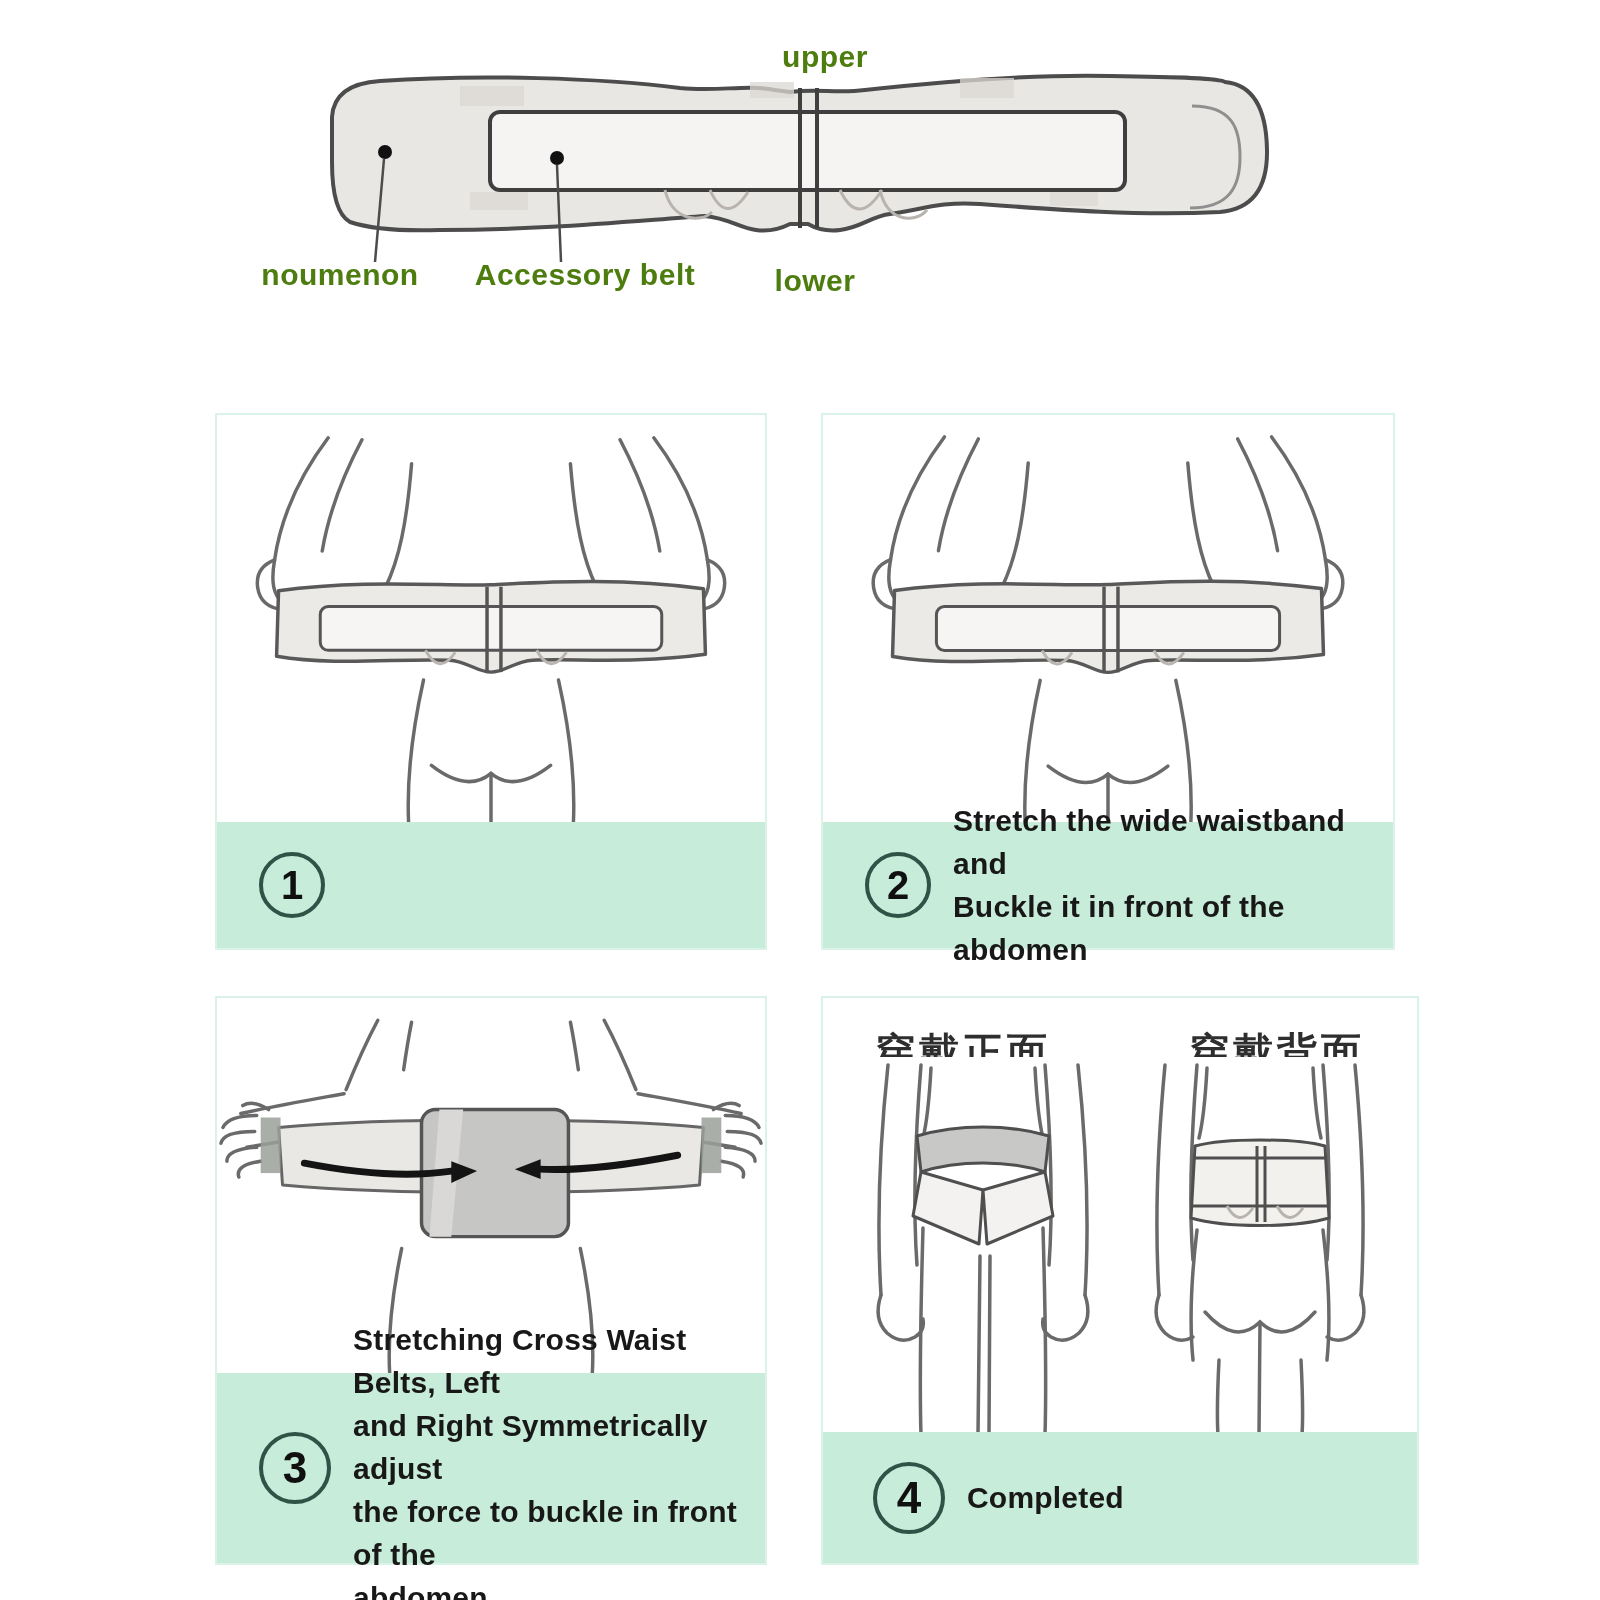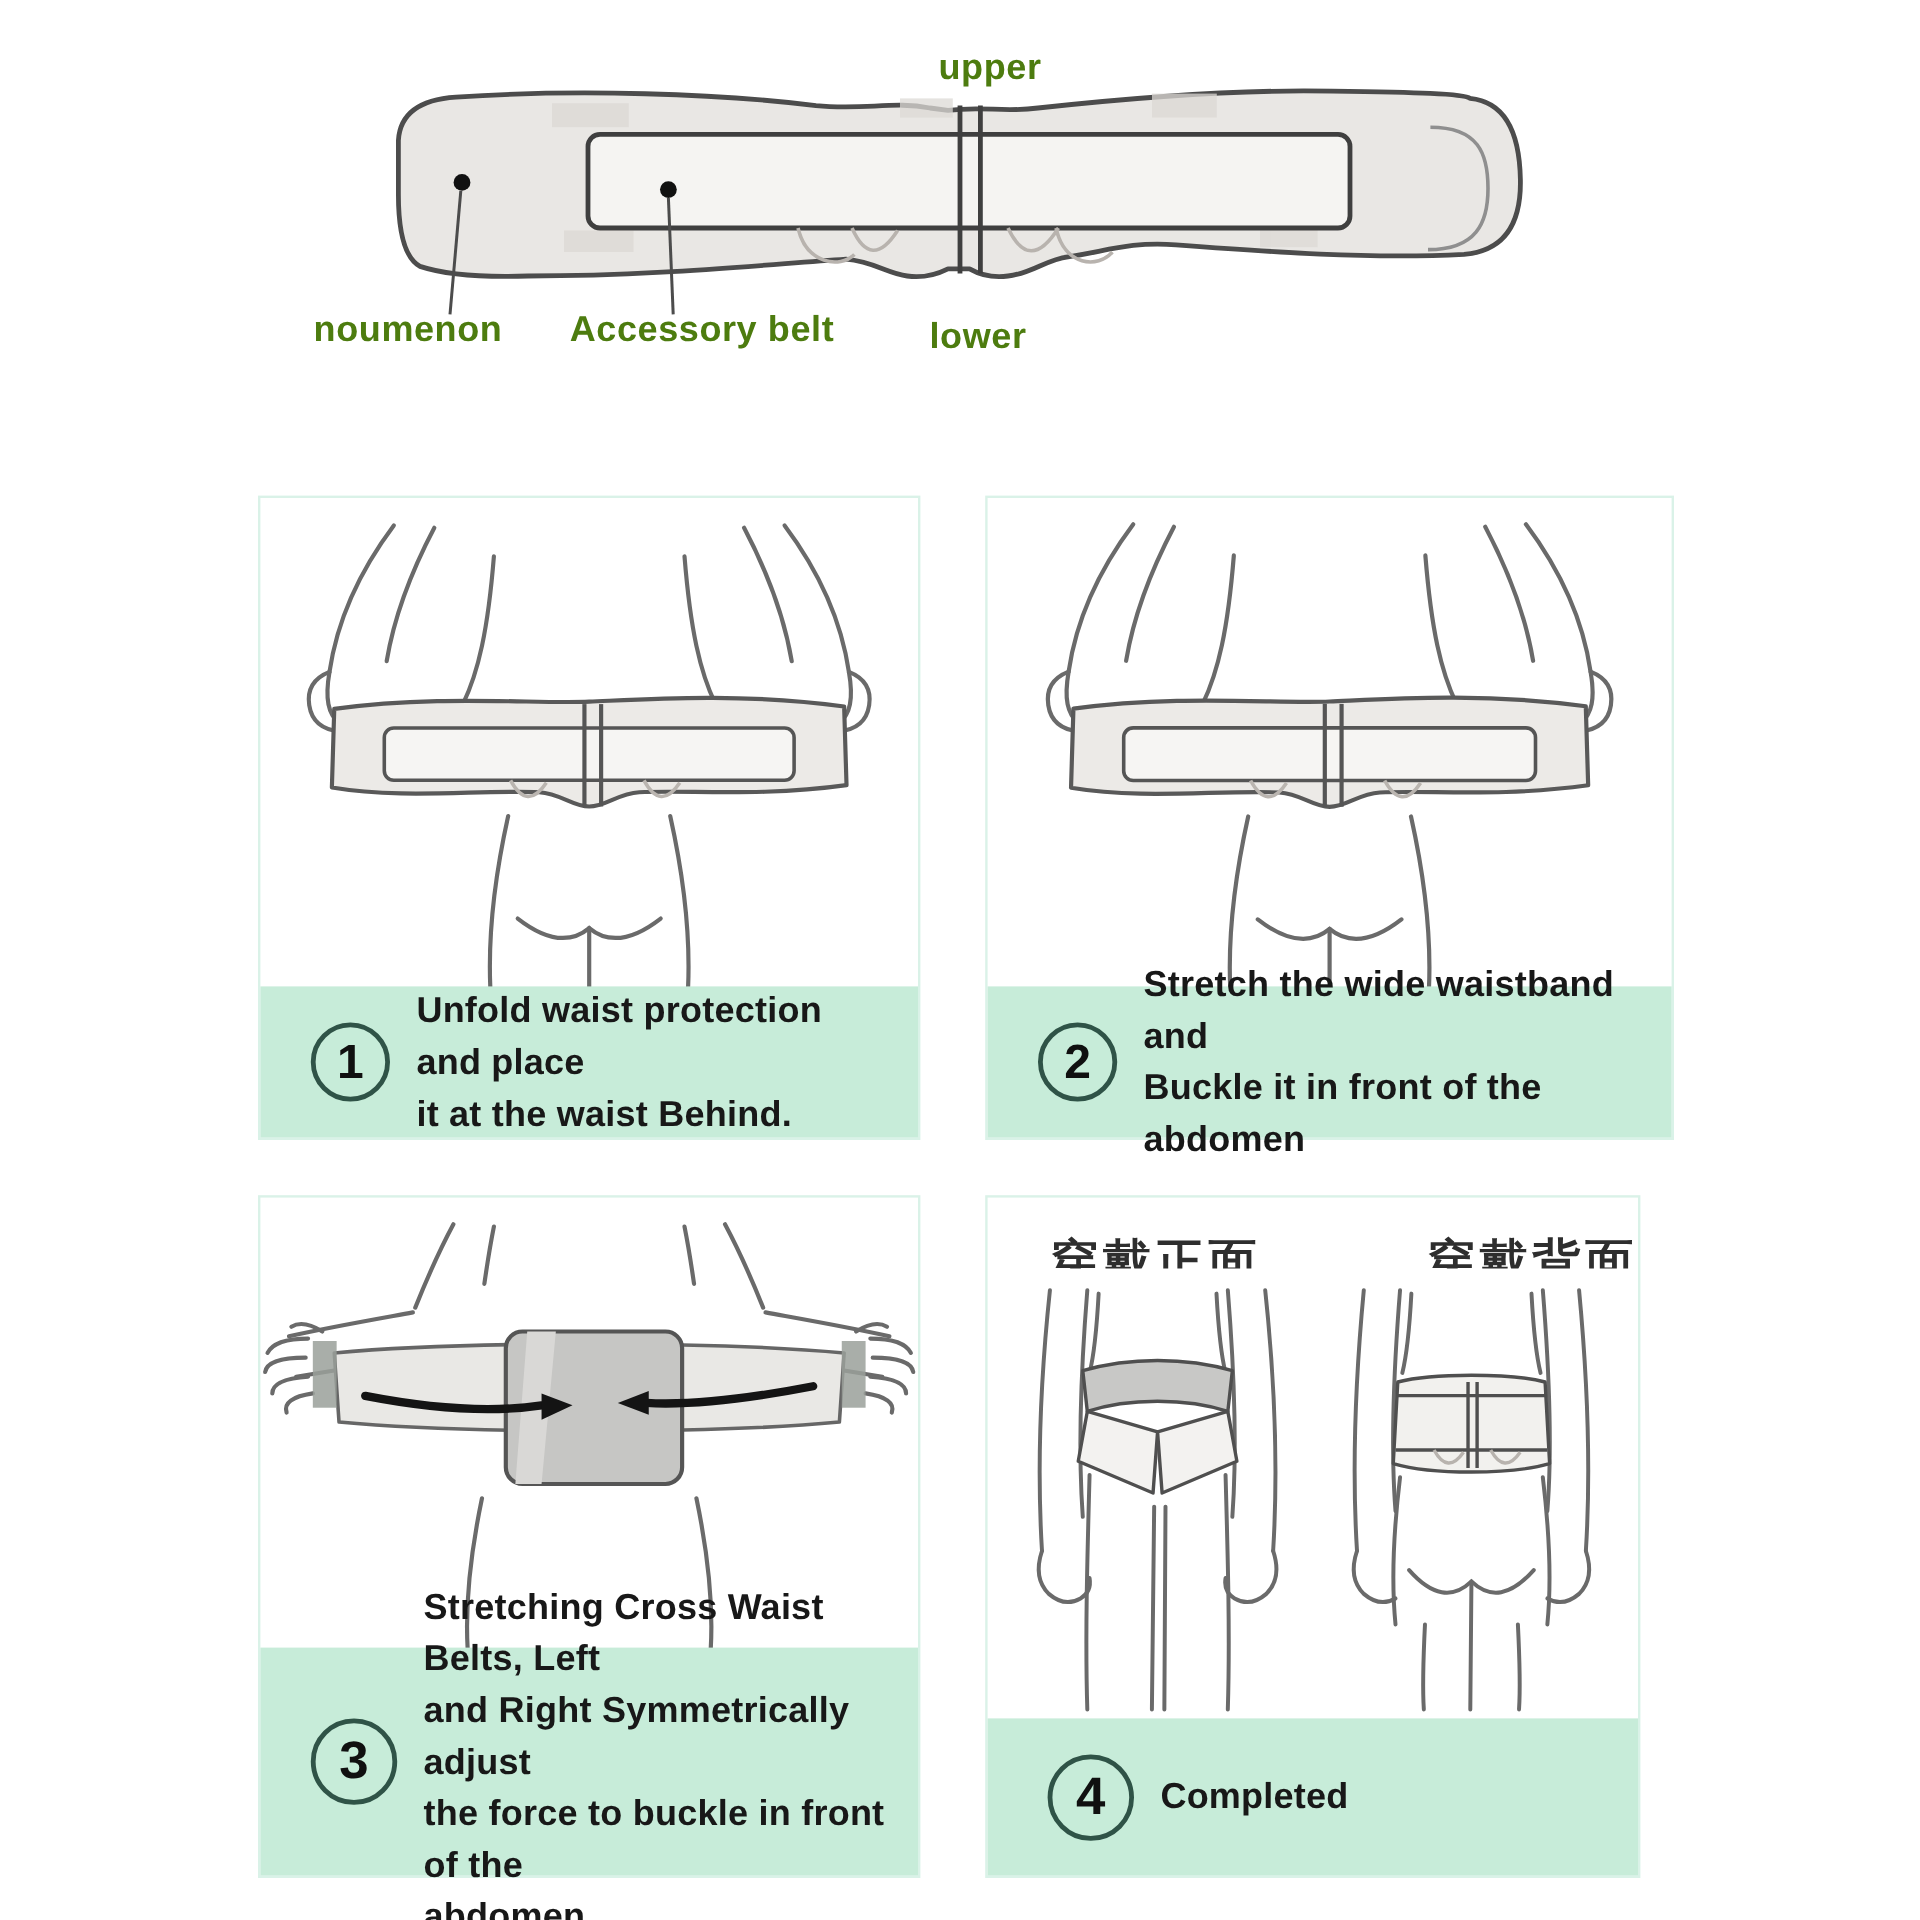--- a/index.html
+++ b/index.html
@@ -130,22 +130,20 @@
     </symbol>
   </defs>
 </svg>
 
 <div class="panel" style="left:215px;top:413px;width:552px;height:537px;">
   <svg class="panel-illustration" width="548" height="409" viewBox="0 0 552 410">
     <use href="#back-figure"></use>
   </svg>
   <div class="band" style="height:126px;">
     <div class="step-circle">1</div>
-    <div class="caption-text">Unfold waist protection and place
-it at the waist Behind.</div>
   </div>
 </div>
 
 <div class="panel" style="left:821px;top:413px;width:574px;height:537px;">
   <svg class="panel-illustration" width="570" height="409" viewBox="0 0 552 410" preserveAspectRatio="xMidYMid meet">
     <use href="#back-figure"></use>
   </svg>
   <div class="band" style="height:126px;">
     <div class="step-circle">2</div>
     <div class="caption-text">Stretch the wide waistband and
@@ -199,21 +197,21 @@
   </svg>
   <div class="band" style="height:190px;">
     <div class="step-circle circle-lg">3</div>
     <div class="caption-text">Stretching Cross Waist Belts, Left
 and Right  Symmetrically adjust
 the force to buckle in front of the
 abdomen.</div>
   </div>
 </div>
 
-<div class="panel" style="left:821px;top:996px;width:546px;height:569px;">
+<div class="panel" style="left:821px;top:996px;width:598px;height:569px;">
   <div class="cn-label" style="left:50px;top:32px;width:180px;">穿戴正面</div>
   <div class="cn-label" style="left:364px;top:32px;width:180px;">穿戴背面</div>
   <svg class="panel-illustration" width="570" height="375" viewBox="0 0 574 375" style="top:62px;">
     <g fill="none" stroke="#6a6a6a" stroke-width="3.5" stroke-linecap="round">
 
       <path d="M 55,5 C 46,90 44,170 48,235"></path>
         <path d="M 48,235 q -8,24 6,38 q 14,12 28,4 q 10,-6 8,-18"></path>
       <path d="M 88,5 C 82,80 80,150 84,205"></path>
       <path d="M 245,5 C 254,90 256,170 252,235"></path>
         <path d="M 252,235 q 8,24 -6,38 q -14,12 -28,4 q -10,-6 -8,-18"></path>

